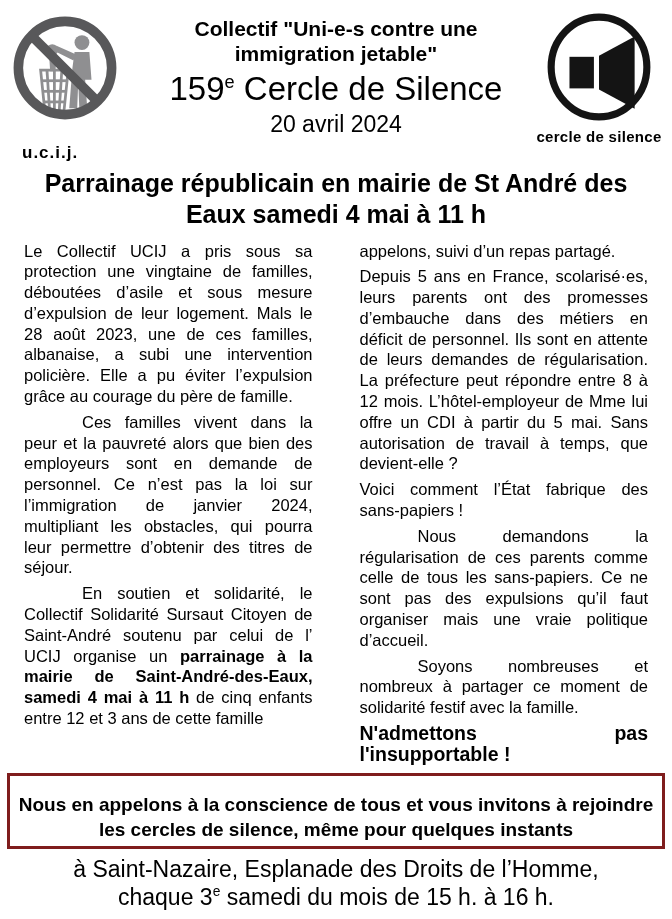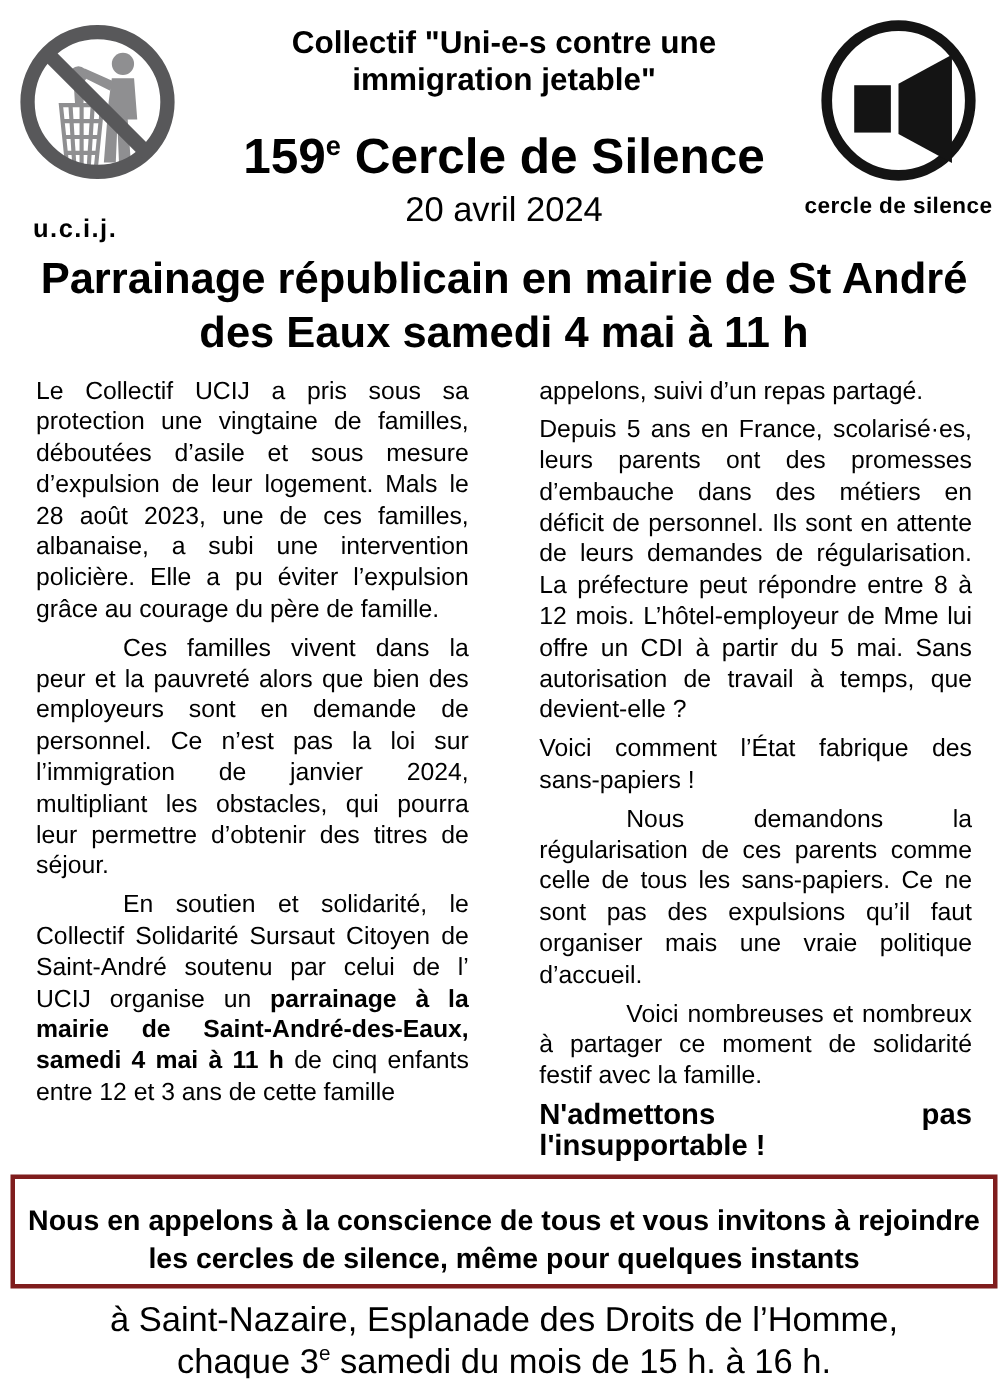--- a/index.html
+++ b/index.html
@@ -11,25 +11,25 @@
   }
   
   .header { position: relative; height: 160px; }
   .logo-left { position: absolute; left: 12px; top: 14px; width: 106px; height: 108px; }
   .ucij-label { position: absolute; left: 22px; top: 143px; font-weight: bold; font-size: 17px; letter-spacing: 1px; text-align: right; }
   .logo-right { position: absolute; right: 10px; top: 10px; width: 126px; text-align: center; }
   .logo-right svg { width: 112px; height: 114px; }
   .logo-caption { font-weight: bold; font-size: 15px; margin-top: 0px; letter-spacing: 0.3px; }
   .header-center { margin: 0 138px; text-align: center; padding-top: 16px; }
   .org-name { font-weight: bold; font-size: 21px; line-height: 1.2; }
-  .event-title { font-weight: bold; font-size: 33px; line-height: 1.1; margin-top: 20px; }
+  .event-title { font-weight: normal; font-size: 33px; line-height: 1.1; margin-top: 5px; }
   .event-title .sup { font-size: 0.55em; vertical-align: super; }
   .event-date { font-size: 23px; margin-top: 3px; }
   
-  .main-title { text-align: center; font-weight: bold; font-size: 29px; line-height: 1.25; margin: 8px 26px 10px; }
+  .main-title { text-align: center; font-weight: bold; font-size: 25px; line-height: 1.25; margin: 8px 26px 10px; }
   
   .columns { display: flex; gap: 15px; padding: 0 8px; }
   .col { flex: 1; font-size: 16.5px; line-height: 20.8px; text-align: justify; }
   .col p { margin: 0 16px 5px; }
   .col p.indent { text-indent: 58px; }
   .col .bold { font-weight: bold; }
   .slogan { font-weight: bold; font-size: 19.5px; margin-top: 16px; }
   
   .callout {
     border: 3px solid #7f1d1d; margin: 3px 7px 6px; padding: 16px 8px 4px;
@@ -98,21 +98,21 @@
     <div class="col">
       <p>Le Collectif UCIJ a pris sous sa protection une vingtaine de familles, déboutées d’asile et sous  mesure d’expulsion de leur logement. Mals le 28 août 2023, une de ces familles, albanaise, a subi une intervention policière. Elle a pu éviter l’expulsion grâce au  courage du père de famille.</p>
       <p class="indent">Ces familles vivent dans la peur et la pauvreté alors que bien des employeurs sont en demande de personnel. Ce n’est pas la loi sur l’immigration de janvier 2024, multipliant les obstacles, qui pourra leur permettre d’obtenir des titres de séjour.</p>
       <p class="indent"><span>En soutien et solidarité, le Collectif Solidarité Sursaut Citoyen de Saint-André soutenu par celui de l’ UCIJ organise un </span><span class="bold">parrainage à la mairie de Saint-André-des-Eaux, samedi 4 mai à 11 h</span><span> de cinq enfants entre 12 et 3 ans de cette famille</span></p>
     </div>
     <div class="col">
       <p>appelons, suivi d’un repas partagé.</p>
       <p>Depuis 5 ans en France, scolarisé·es, leurs parents ont des promesses d’embauche dans des métiers en déficit de personnel. Ils sont en attente de leurs demandes de régularisation. La préfecture peut répondre entre 8 à 12 mois. L’hôtel-employeur de Mme lui offre un CDI à partir du 5 mai. Sans autorisation de travail à temps, que devient-elle ?</p>
       <p>Voici comment l’État fabrique des sans-papiers !</p>
       <p class="indent">Nous demandons la régularisation de ces parents comme celle de tous les sans-papiers. Ce ne sont pas des expulsions qu’il faut organiser mais une vraie politique d’accueil.</p>
-      <p class="indent">Voici nombreuses et nombreux à partager ce moment de solidarité festif avec la famille.</p>
+      <p class="indent">Soyons nombreuses et nombreux à partager ce moment de solidarité festif avec la famille.</p>
       <p class="slogan">N'admettons pas l'insupportable !</p>
     </div>
   </div>
 
   <div class="callout">Nous en appelons à la conscience de tous et vous invitons à rejoindre les cercles de silence, même pour quelques instants</div>
 
   <div class="footer">
     <div class="footer-line-bold">à Saint-Nazaire, Esplanade des Droits de l’Homme,</div>
     <div class="footer-line-bold"><span>chaque 3</span><span class="sup">e</span><span> samedi du mois de 15 h. à 16 h.</span></div>
     <div class="footer-line-small">Prochains cercles : 18 mai, 15 juin….</div>

